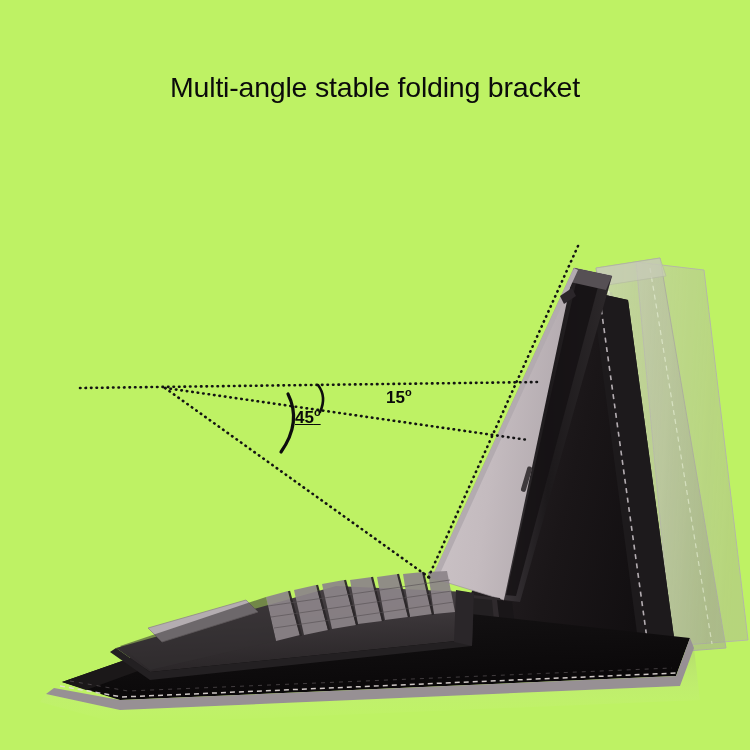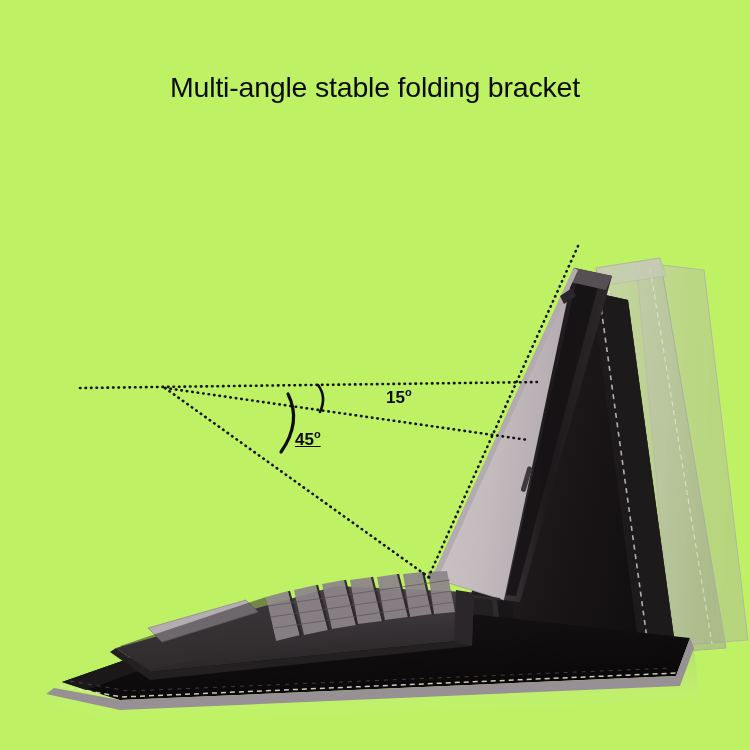--- a/index.html
+++ b/index.html
@@ -53,21 +53,21 @@
     white-space: nowrap;
   }
   #label-15 {
     left: 338px;
     top: 388px;
     font-size: 17px;
     margin-left: 48px;
   }
   #label-45 {
     left: 295px;
-    top: 430px;
+    top: 408px;
     font-size: 17px;
     text-decoration: underline;
   }
   .deg {
     font-size: 11px;
     vertical-align: super;
     line-height: 0;
   }
 </style>
 </head>

